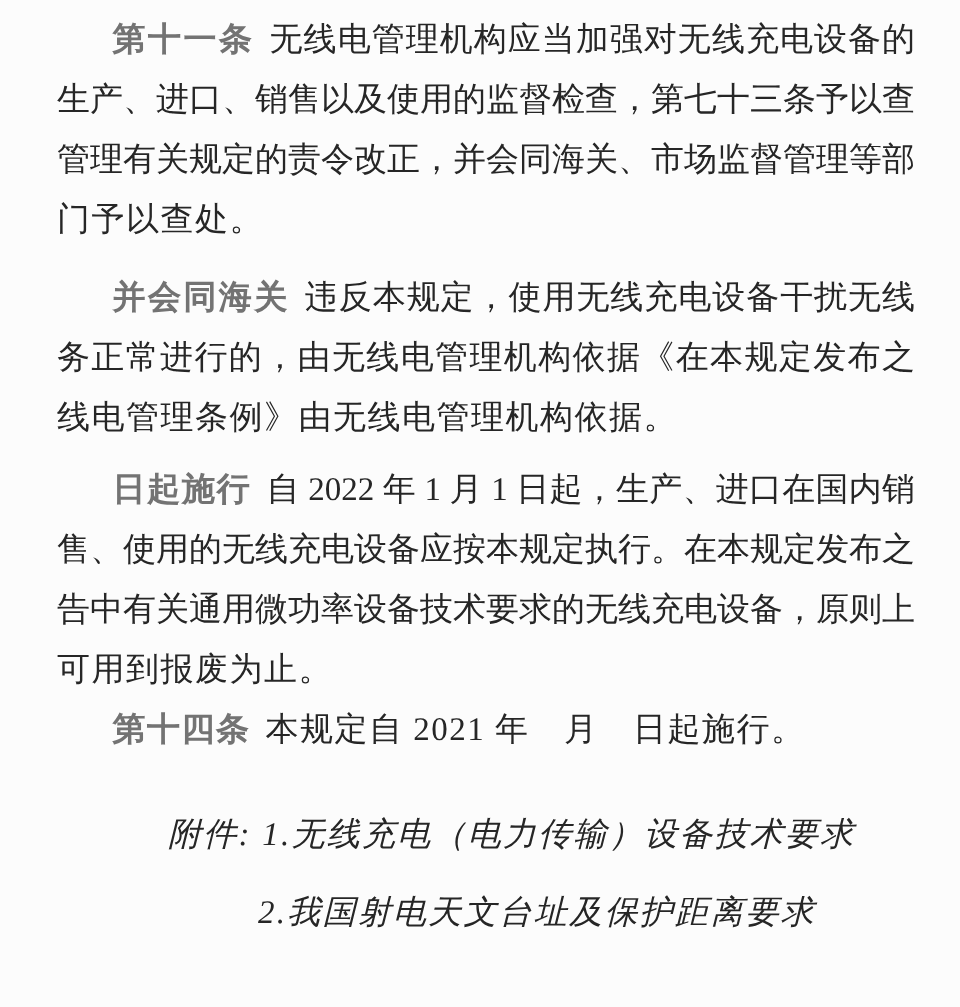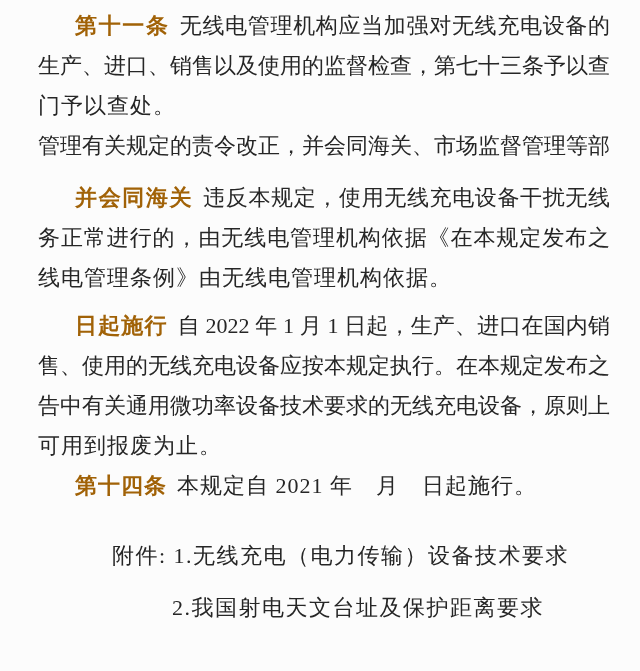--- a/index.html
+++ b/index.html
@@ -34,47 +34,48 @@
   }
   .line.first {
     text-indent: 37px;
   }
   .line.last {
     text-align-last: left;
     letter-spacing: 1px;
   }
   .art-no {
     font-weight: bold;
-    color: #a16207;
+    color: #737373;
     margin-right: 10px;
     letter-spacing: 1px;
   }
   .attachments {
     margin-top: 30px;
   }
   .attach-line {
     height: 40px;
     letter-spacing: 1.5px;
     overflow: hidden;
+    font-style: italic;
   }
   .attach-line.a1 { margin-left: 74px; }
   .attach-line.a2 { margin-left: 134px; margin-top: 12px; }
 </style>
 </head>
 <body>
 
 <div class="page">
 
   <section class="para p1">
     <div class="line first">
       <b class="art-no">第十一条</b><span>无线电管理机构应当加强对无线充电设备的</span>
     </div>
     <div class="line">生产、进口、销售以及使用的监督检查，第七十三条予以查处</div>
+    <div class="line">管理有关规定的责令改正，并会同海关、市场监督管理等部</div>
     <div class="line last">门予以查处。</div>
-    <div class="line">管理有关规定的责令改正，并会同海关、市场监督管理等部</div>
   </section>
 
   <section class="para p2">
     <div class="line first">
       <b class="art-no">并会同海关</b><span>违反本规定，使用无线充电设备干扰无线电业</span>
     </div>
     <div class="line">务正常进行的，由无线电管理机构依据《在本规定发布之</div>
     <div class="line last">线电管理条例》由无线电管理机构依据。</div>
   </section>
 

